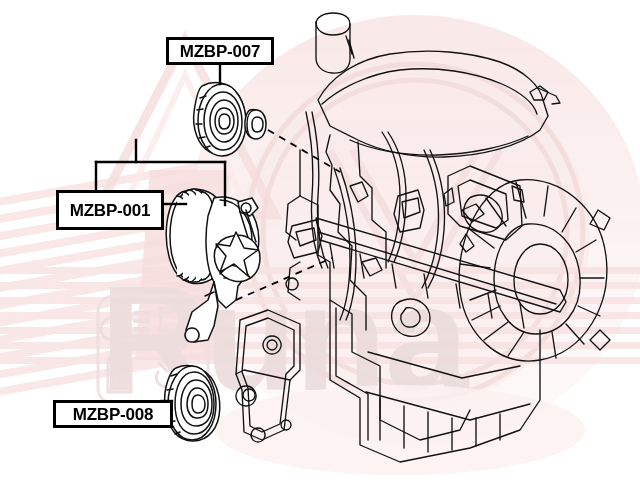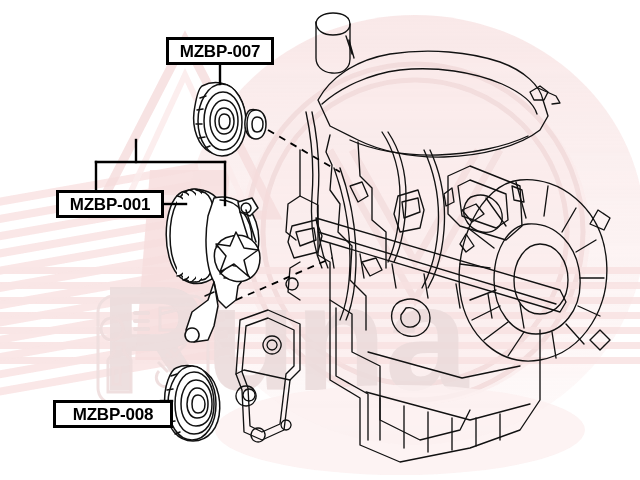--- a/index.html
+++ b/index.html
@@ -365,21 +365,21 @@
       </g>
 
     </g>
   </svg>
 
   <div class="label-box" style="left:166px; top:37px; width:108px; height:28px;">
     <span>MZBP-007</span>
   </div>
 
 
-  <div class="label-box" style="left:56px; top:190px; width:108px; height:28px;">
+  <div class="label-box" style="left:56px; top:190px; width:108px; height:40px;">
     <span>MZBP-001</span>
   </div>
 
   <div class="label-box" style="left:53px; top:400px; width:120px; height:28px;">
     <span>MZBP-008</span>
   </div>
 
 </div>
 
 </body></html>

